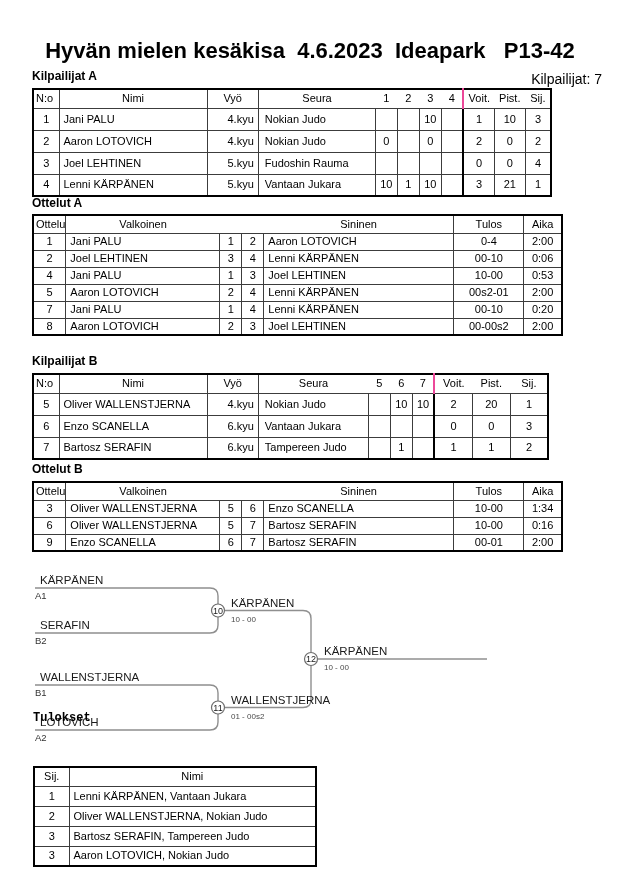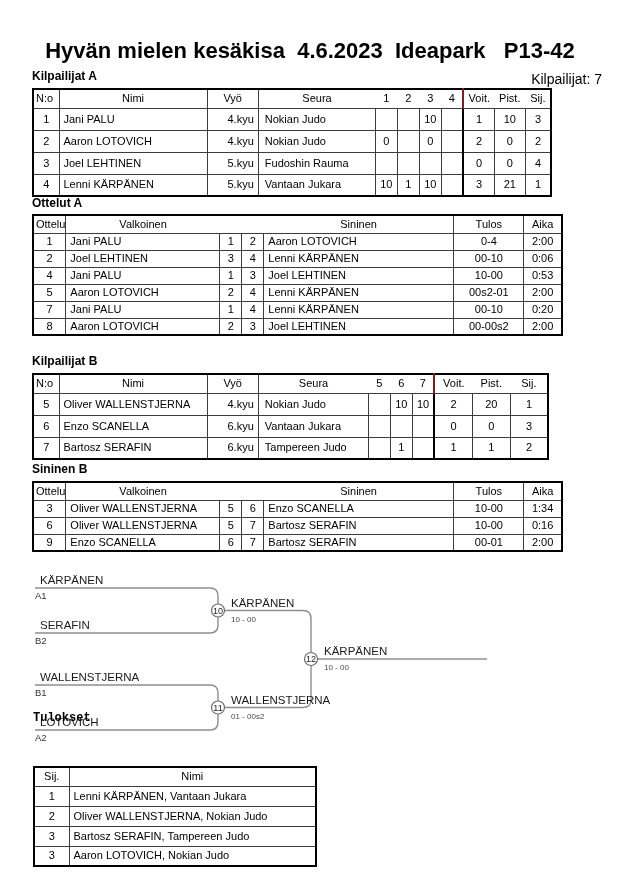--- a/index.html
+++ b/index.html
@@ -23,21 +23,21 @@
   #table-matches-b{top:481px;left:32px;}
   #table-results{top:766px;left:33px;}
   #bracket{top:563px;left:0;}
 
   table{border-collapse:collapse;table-layout:fixed;border:2px solid #000;background:#fff;}
   td{border:1px solid #3c3c3c;font-size:11px;line-height:1;padding:0 4px;
      white-space:nowrap;overflow:hidden;vertical-align:middle;}
   thead td{font-weight:normal;text-align:center;border-left:none;border-right:none;
            border-bottom:1px solid #3c3c3c;}
   thead td.h-sep{border-left:1px solid #3c3c3c;}
-  thead td.h-voit{border-left:2px solid #7f1d1d;}
+  thead td.h-voit{border-left:2px solid #ec4899;}
   thead td.h-no{text-align:left;padding-left:2px;padding-right:0;}
   td.c-center{text-align:center;}
   td.c-name{text-align:left;}
   td.c-belt{text-align:left;padding-left:20px;}
   td.c-club{text-align:left;padding-left:6px;}
   td.c-score{text-align:center;padding:0 2px;}
   td.c-voit{border-left:2px solid #000;text-align:center;}
 
   .t-pool thead tr{height:19px;}   .t-pool tbody tr{height:22px;}
   .t-match thead tr{height:18px;}  .t-match tbody tr{height:17px;}
@@ -285,21 +285,21 @@
         <td class="c-score"></td>
         <td class="c-score">1</td>
         <td class="c-score"></td>
         <td class="c-voit">1</td>
         <td class="c-center">1</td>
         <td class="c-center">2</td>
       </tr>
     </tbody>
   </table>
 
-<div id="heading-matches-b" class="abs section-heading">Sininen B</div>
+<div id="heading-matches-b" class="abs section-heading">Ottelut B</div>
 <table id="table-matches-b" class="abs t-match">
     <colgroup>
       <col style="width: 30px;">
       <col style="width: 154px;">
       <col style="width: 22px;">
       <col style="width: 22px;">
       <col style="width: 190px;">
       <col style="width: 70px;">
       <col style="width: 38px;">
     </colgroup>

